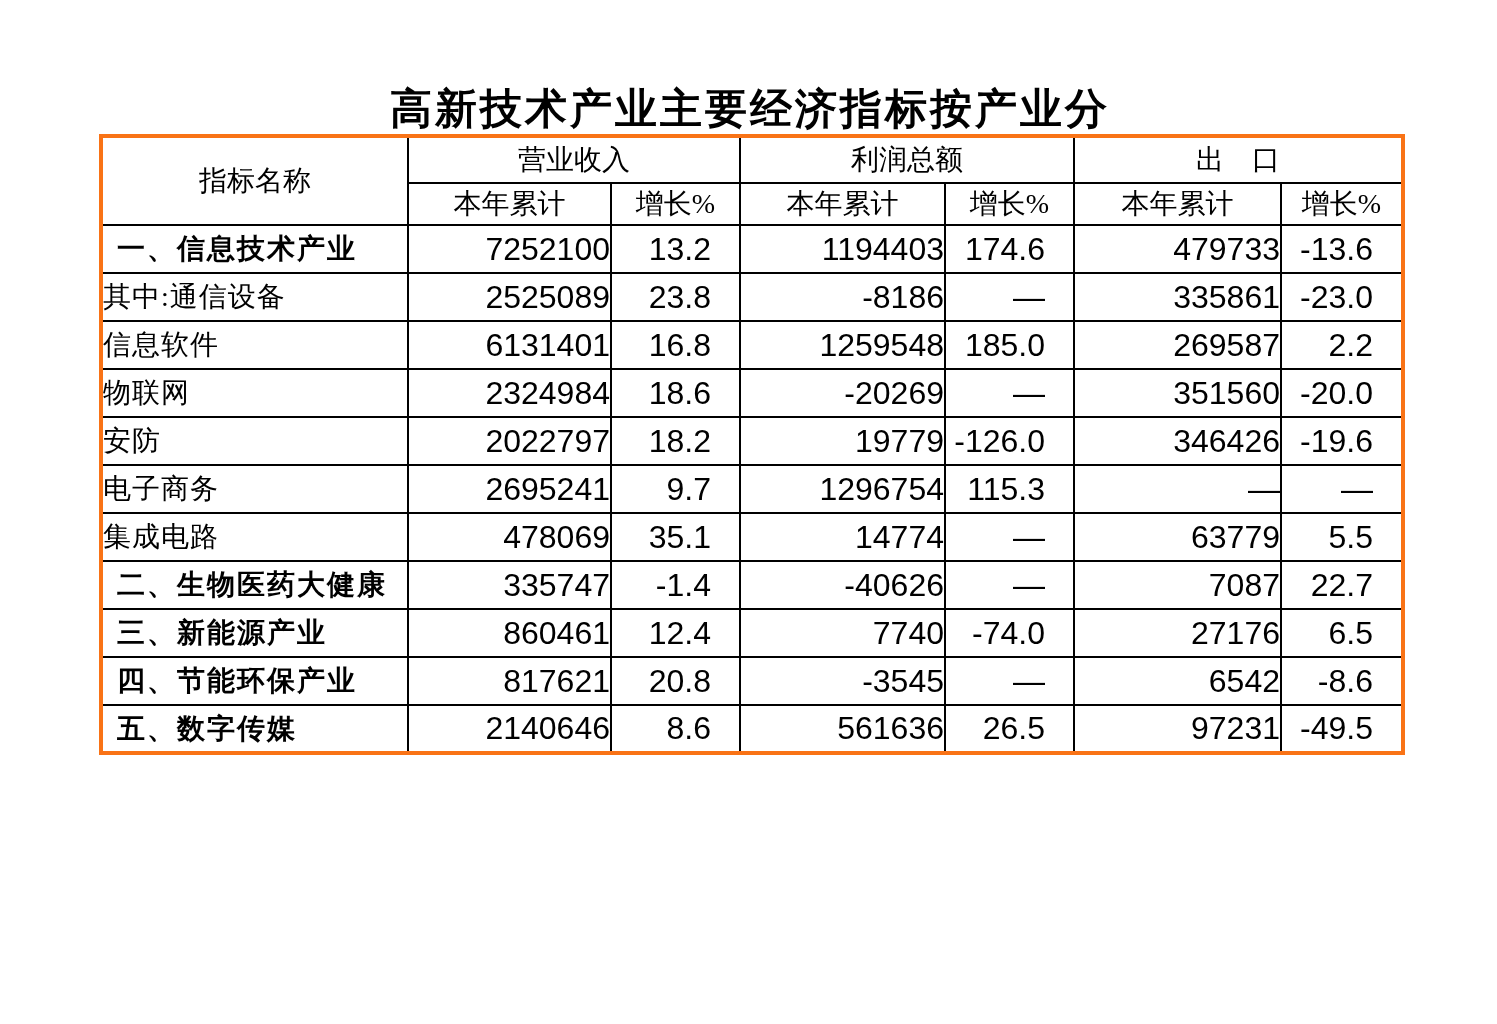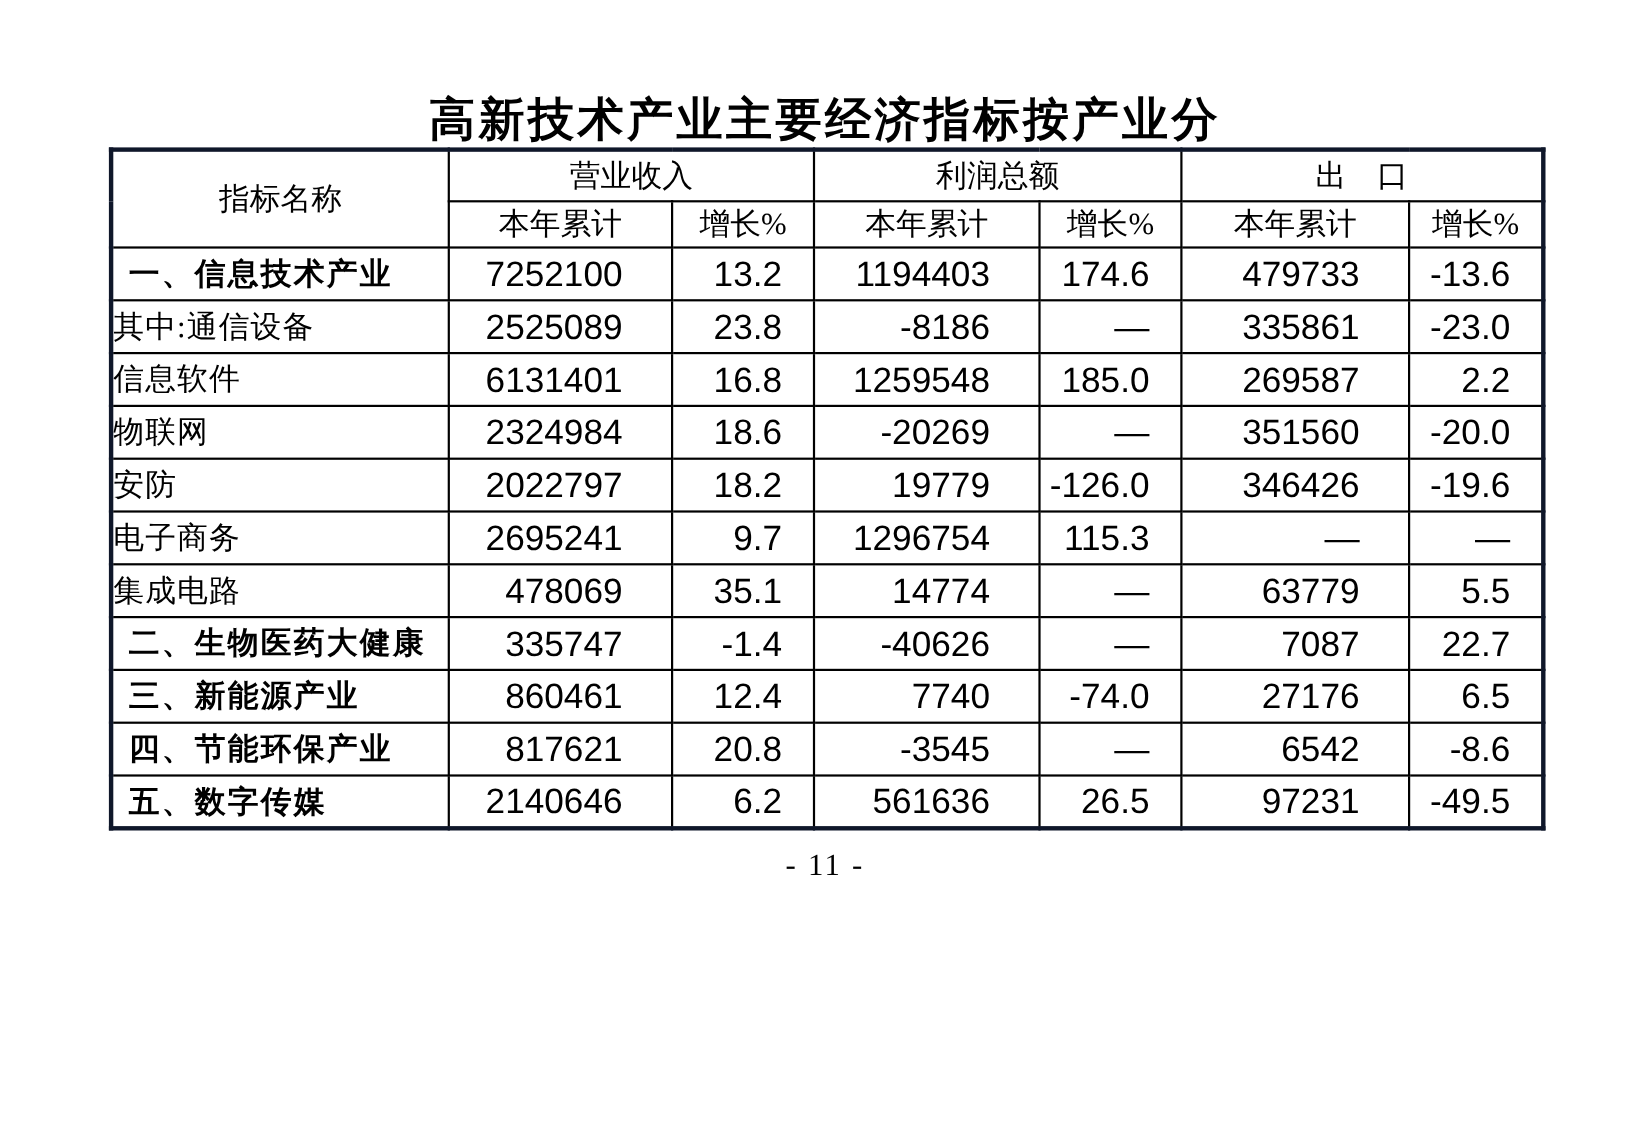--- a/index.html
+++ b/index.html
@@ -29,21 +29,21 @@
     margin-bottom: 10px;
     text-align: right;
     font-size: 24px;
     line-height: 26px;
     letter-spacing: 1px;
   }
   table.indicators {
     border-collapse: collapse;
     table-layout: fixed;
     width: 1302px;
-    border: 4px solid #0f172a;
+    border: 4px solid #f97316;
   }
   table.indicators th,
   table.indicators td {
     border: 2px solid #000;
     padding: 0;
     overflow: hidden;
     white-space: nowrap;
   }
   thead th {
     font-weight: normal;
@@ -66,21 +66,21 @@
   td.name.sub {
     padding-right: 20px;
     letter-spacing: 1px;
   }
   td.num {
     font-family: "Liberation Sans", sans-serif;
     font-size: 32px;
     text-align: right;
     vertical-align: middle;
   }
-  td.num.cum { padding-right: 44px; }
+  td.num.cum { }
   td.num.pct { padding-right: 28px; }
   .notes {
     margin-top: 16px;
     font-size: 22px;
     line-height: 38px;
     letter-spacing: 1px;
   }
   .notes .note-line2 { padding-left: 50px; }
   .page-number {
     margin-top: 16px;
@@ -210,25 +210,24 @@
         <td class="num cum">817621</td>
         <td class="num pct">20.8</td>
         <td class="num cum">-3545</td>
         <td class="num pct">—</td>
         <td class="num cum">6542</td>
         <td class="num pct">-8.6</td>
       </tr>
       <tr>
         <td class="name cat">五、数字传媒</td>
         <td class="num cum">2140646</td>
-        <td class="num pct">6.2</td>
+        <td class="num pct">8.6</td>
         <td class="num cum">561636</td>
         <td class="num pct">26.5</td>
         <td class="num cum">97231</td>
         <td class="num pct">-49.5</td>
       </tr>
     </tbody>
   </table>
 
 
-  <div class="page-number">- 11 -</div>
 
 </div>
 
 </body></html>

